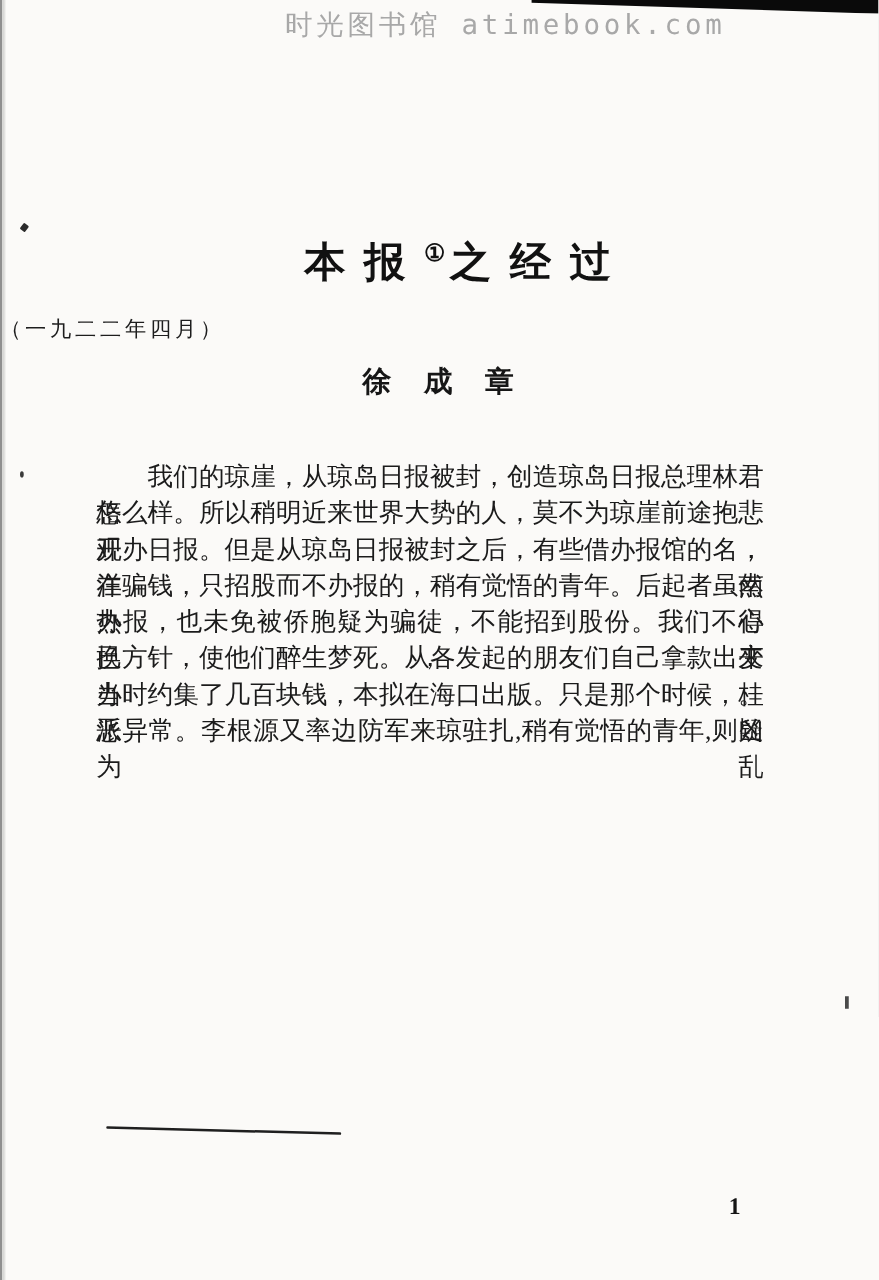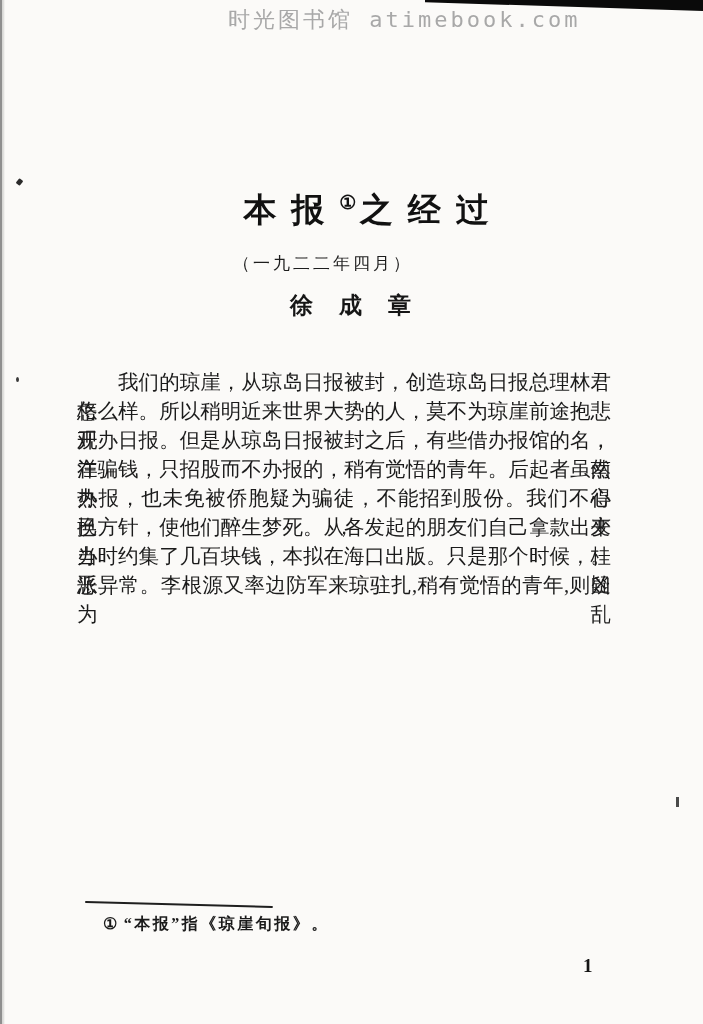--- a/index.html
+++ b/index.html
@@ -38,21 +38,21 @@
     position:absolute; left:0; top:188px; width:703px;
     text-align:center; transform:translateX(22px);
     font-weight:bold; font-size:33px; letter-spacing:0.45em;
     white-space:nowrap; color:#111;
   }
   .title-row .fn-ref {
     font-size:19px; vertical-align:super; letter-spacing:0.2em; font-weight:bold;
   }
   .date-row {
     position:absolute; left:0; top:252px; width:646px;
-    text-align:center; font-size:17px; letter-spacing:3px; color:#1d1d1d;
+    font-size:17px; letter-spacing:3px; color:#1d1d1d;
   }
   .author-row {
     position:absolute; left:0; top:290px; width:703px;
     text-align:center; transform:translateX(12px);
     font-size:23px; letter-spacing:26px; font-weight:bold; color:#161616;
     white-space:nowrap;
   }
   
   .body-block {
     position:absolute; left:77px; top:368px; width:534px;
@@ -108,19 +108,16 @@
     <div class="bodyline">开办日报。但是从琼岛日报被封之后，有些借办报馆的名，在南</div>
     <div class="bodyline">洋骗钱，只招股而不办报的，稍有觉悟的青年。后起者虽然热心</div>
     <div class="bodyline">办报，也未免被侨胞疑为骗徒，不能招到股份。我们不得已，变</div>
     <div class="bodyline">换方针，使他们醉生梦死。从各发起的朋友们自己拿款出来办。</div>
     <div class="bodyline">当时约集了几百块钱，本拟在海口出版。只是那个时候，桂派凶</div>
     <div class="bodyline">恶异常。李根源又率边防军来琼驻扎,稍有觉悟的青年,则疑为乱</div>
   </div>
 
   <div class="footnote-rule"></div>
 
-  <div class="footnote">
-    <span class="fn-marker">①</span><span>“本报”指《琼崖旬报》。</span>
-  </div>
 
   <div class="page-number">1</div>
 
 </div>
 
 </body></html>

